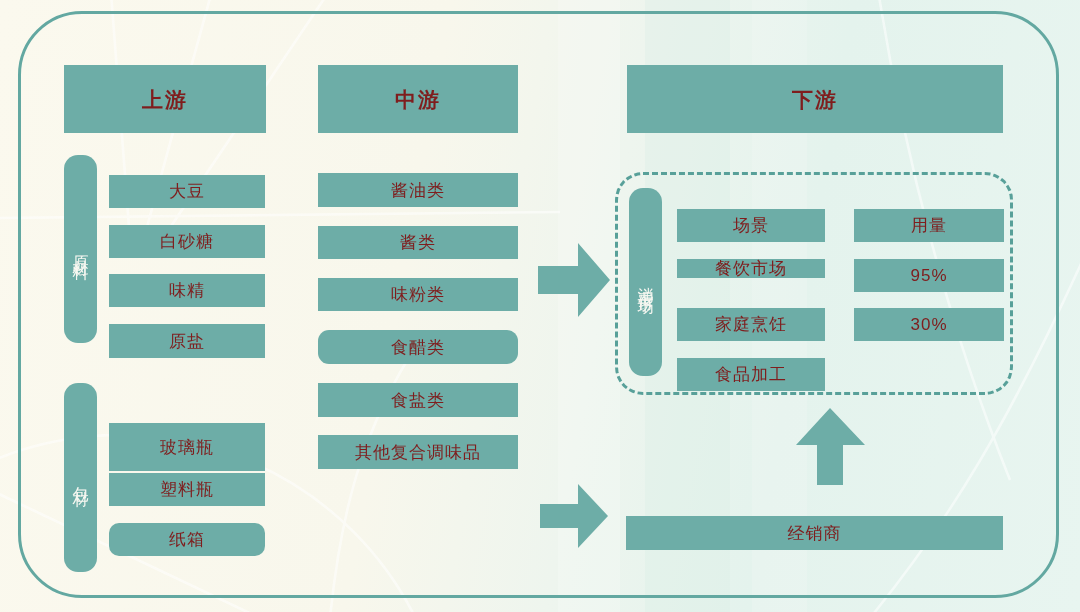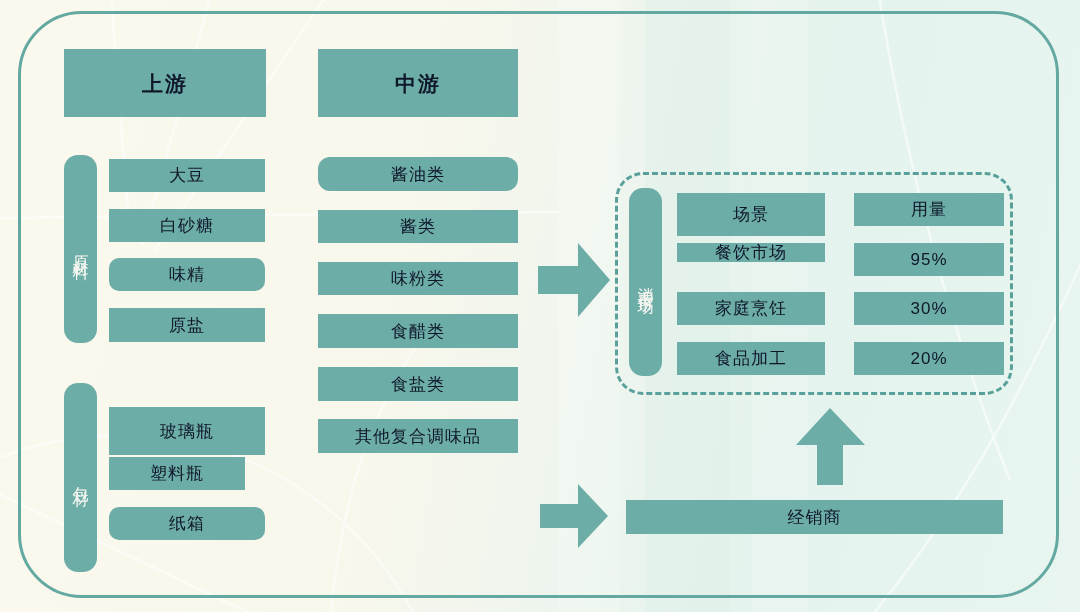--- a/index.html
+++ b/index.html
@@ -11,23 +11,23 @@
     background:linear-gradient(100deg,#fbf9ee 0%,#f8f7ec 38%,#eef5ee 55%,#e4f3ed 72%,#e8f5f0 100%);
   }
   .bg-decor{ position:absolute; left:0; top:0; width:1080px; height:612px; }
 
   .frame{
     position:absolute; left:18px; top:11px; width:1041px; height:587px;
     border:3px solid #63a8a1; border-radius:64px;
   }
 
   .tealbox{
-    position:absolute; background:#6dada7; color:#0f172a;
+    position:absolute; background:#6dada7; color:#7f1d1d;
     display:flex; align-items:center; justify-content:center;
-    font-size:17px; letter-spacing:1px; line-height:1;
+    font-size:17px; letter-spacing:1px; line-height:1;margin-top:16px;
   }
   .hdr{ font-size:21px; font-weight:bold; letter-spacing:2px; }
 
   .pill{
     position:absolute; background:#6dada7; color:#f8f8f2;
     border-radius:14px; display:flex; align-items:center; justify-content:center;
   }
   .vtext{
     writing-mode:vertical-lr; text-orientation:upright;
     font-size:16px; letter-spacing:4px; line-height:1;
@@ -60,67 +60,67 @@
       <path d="M 878 -10 C 905 160, 950 330, 1010 480"></path>
       <path d="M 1085 255 C 1010 420, 950 520, 870 618"></path>
       <path d="M 330 618 C 340 520, 360 430, 420 340"></path>
     </g>
   </svg>
 
   <div class="frame"></div>
 
   <div class="tealbox hdr" style="left:64px;top:49px;width:202px;height:68px;">上游</div>
   <div class="tealbox hdr" style="left:318px;top:49px;width:200px;height:68px;">中游</div>
+  <div class="tealbox hdr" style="left:627px;top:49px;width:376px;height:68px;">下游</div>
 
   <div class="pill" style="left:64px;top:155px;width:33px;height:188px;">
     <span class="vtext">原材料</span>
   </div>
   <div class="tealbox" style="left:109px;top:159px;width:156px;height:33px;">大豆</div>
   <div class="tealbox" style="left:109px;top:209px;width:156px;height:33px;">白砂糖</div>
-  <div class="tealbox" style="left:109px;top:258px;width:156px;height:33px;border-radius:10px;">味精</div>
+  <div class="tealbox" style="left:109px;top:258px;width:156px;height:33px;">味精</div>
   <div class="tealbox" style="left:109px;top:308px;width:156px;height:34px;text-align:right;">原盐</div>
 
   <div class="pill" style="left:64px;top:383px;width:33px;height:189px;">
     <span class="vtext">包材</span>
   </div>
   <div class="tealbox" style="left:109px;top:407px;width:156px;height:48px;">玻璃瓶</div>
-  <div class="tealbox" style="left:109px;top:457px;width:136px;height:33px;">塑料瓶</div>
+  <div class="tealbox" style="left:109px;top:457px;width:156px;height:33px;">塑料瓶</div>
   <div class="tealbox" style="left:109px;top:507px;width:156px;height:33px;border-radius:10px;">纸箱</div>
 
-  <div class="tealbox" style="left:318px;top:157px;width:200px;height:34px;border-radius:12px;">酱油类</div>
+  <div class="tealbox" style="left:318px;top:157px;width:200px;height:34px;">酱油类</div>
   <div class="tealbox" style="left:318px;top:210px;width:200px;height:33px;">酱类</div>
   <div class="tealbox" style="left:318px;top:262px;width:200px;height:33px;">味粉类</div>
-  <div class="tealbox" style="left:318px;top:314px;width:200px;height:34px;">食醋类</div>
+  <div class="tealbox" style="left:318px;top:314px;width:200px;height:34px;border-radius:11px;">食醋类</div>
   <div class="tealbox" style="left:318px;top:367px;width:200px;height:34px;">食盐类</div>
   <div class="tealbox" style="left:318px;top:419px;width:200px;height:34px;">其他复合调味品</div>
 
   <svg class="arrow-svg" style="left:538px;top:243px;" width="72" height="74">
     <polygon points="0,23 40,23 40,0 72,37 40,74 40,51 0,51"></polygon>
   </svg>
 
   <svg class="arrow-svg" style="left:540px;top:484px;" width="68" height="64">
     <polygon points="0,20 38,20 38,0 68,32 38,64 38,44 0,44"></polygon>
   </svg>
 
   <div class="dashed-box">
     <div class="pill" style="left:11px;top:13px;width:33px;height:188px;">
       <span class="vtext">消费市场</span>
     </div>
 
-    <div class="tealbox" style="left:59px;top:18px;width:148px;height:43px;">场景</div>
+    <div class="tealbox" style="left:59px;top:18px;width:148px;height:33px;">场景</div>
     <div class="tealbox" style="left:236px;top:18px;width:150px;height:33px;">用量</div>
 
     <div class="tealbox" style="left:59px;top:68px;width:148px;height:19px;">餐饮市场</div>
     <div class="tealbox" style="left:236px;top:68px;width:150px;height:33px;">95%</div>
 
     <div class="tealbox" style="left:59px;top:117px;width:148px;height:33px;">家庭烹饪</div>
     <div class="tealbox" style="left:236px;top:117px;width:150px;height:33px;">30%</div>
 
     <div class="tealbox" style="left:59px;top:167px;width:148px;height:33px;">食品加工</div>
-    <div class="tealbox" style="left:236px;top:167px;width:150px;height:33px;">20%</div>
   </div>
 
   <svg class="arrow-svg" style="left:796px;top:408px;" width="69" height="77">
     <polygon points="34,0 69,37 47,37 47,77 21,77 21,37 0,37"></polygon>
   </svg>
 
   <div class="tealbox" style="left:626px;top:500px;width:377px;height:34px;text-align:right;">经销商</div>
 
 </div>
 

